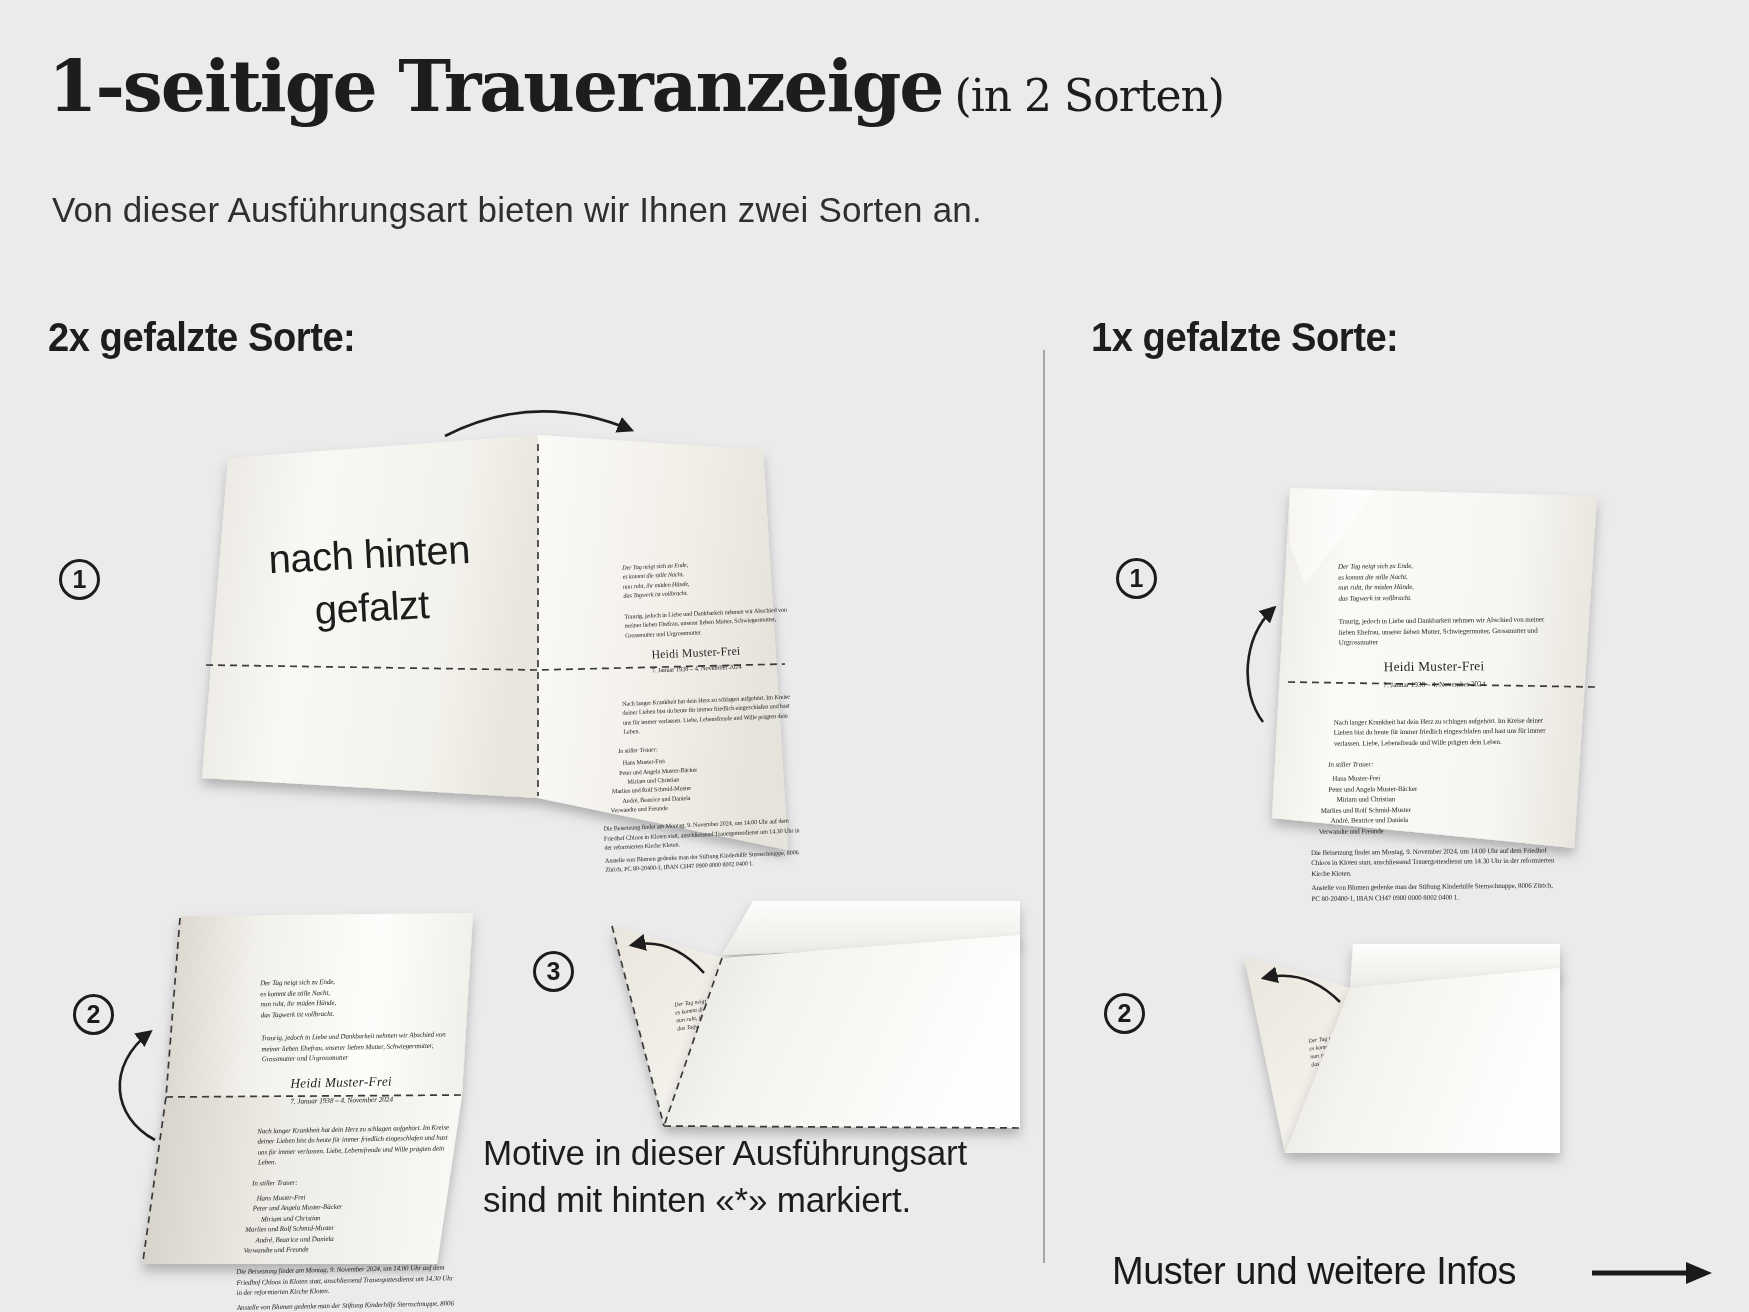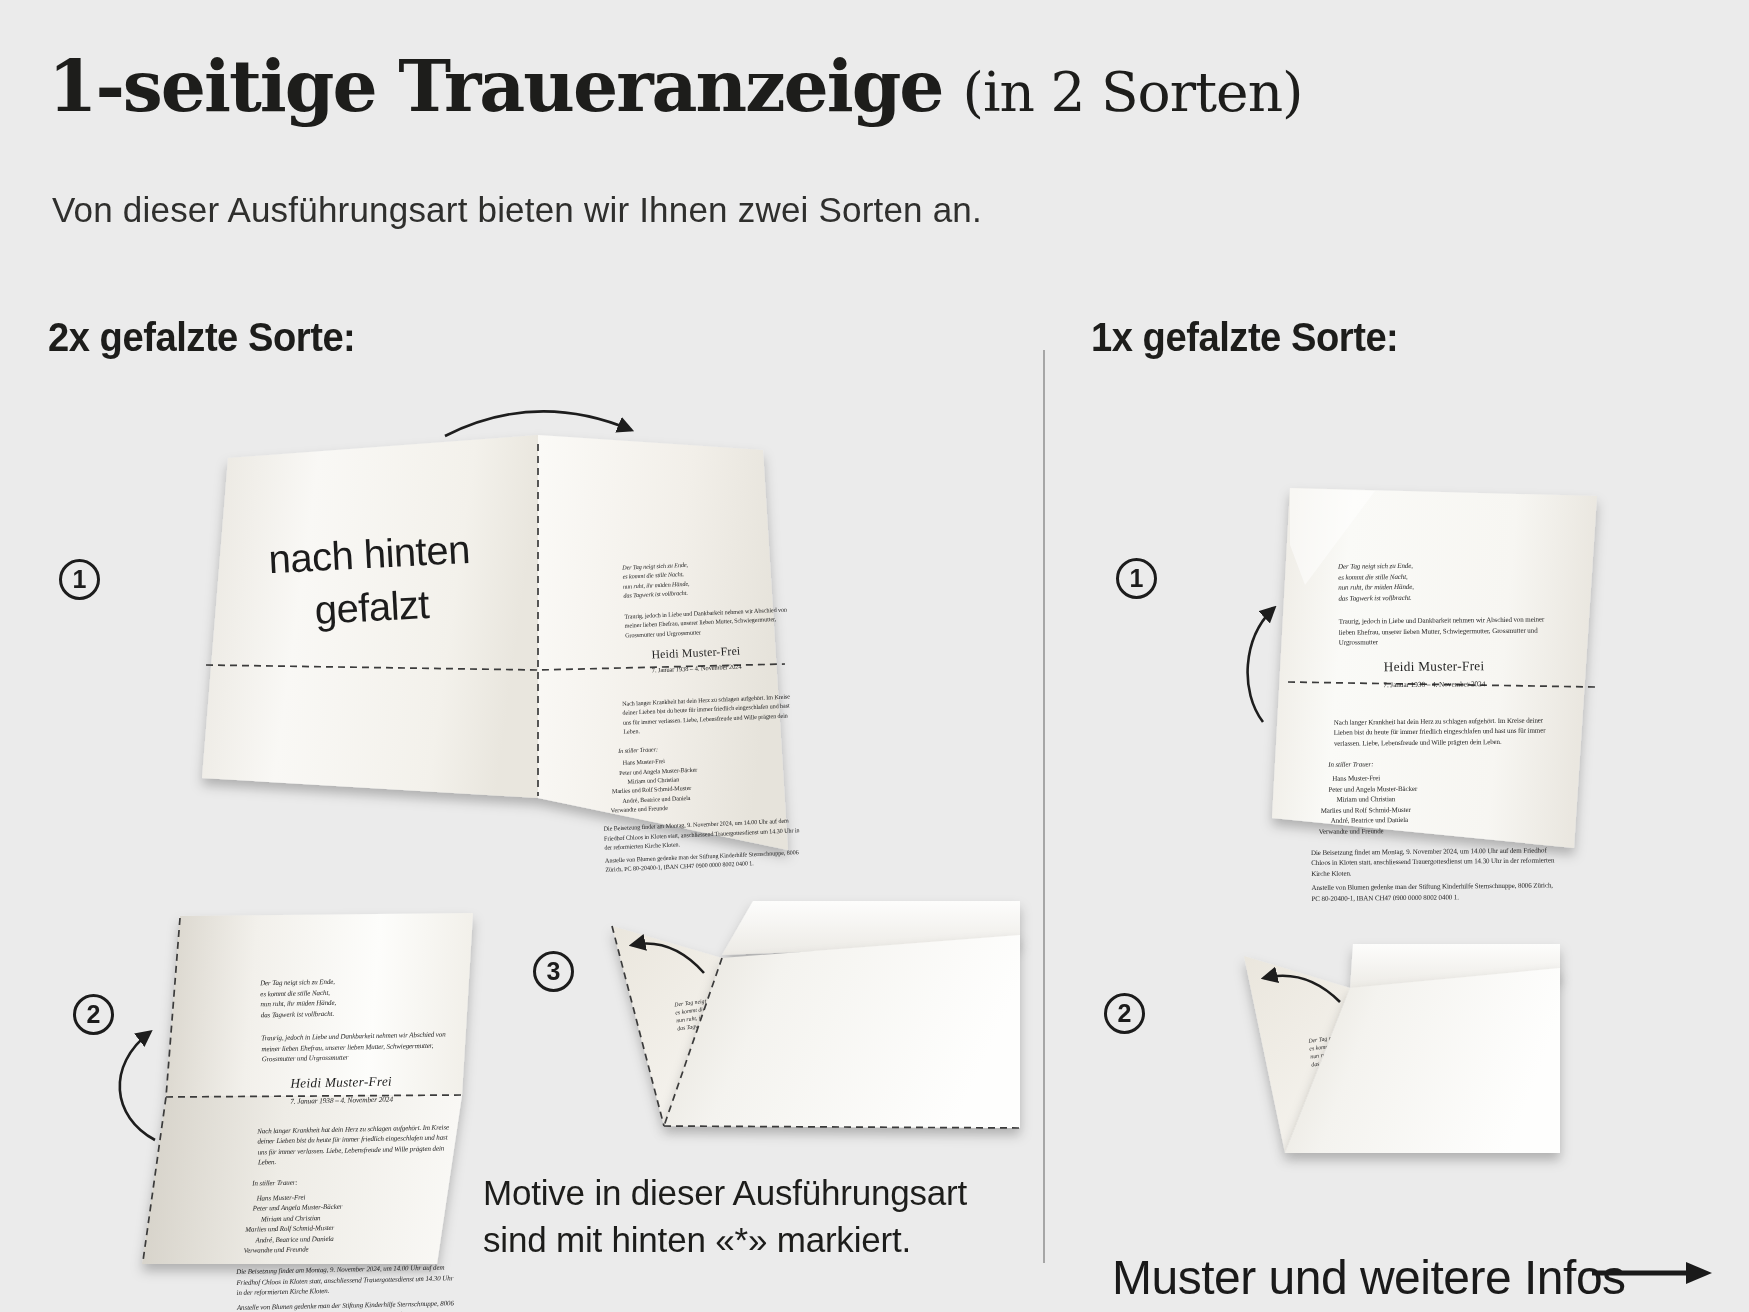--- a/index.html
+++ b/index.html
@@ -6,21 +6,21 @@
   body{
     width:1749px;height:1312px;position:relative;overflow:hidden;
     background:#ebebeb;
     font-family:"Liberation Sans",sans-serif;
     color:#1d1d1b;
   }
   .abs{position:absolute;}
   
   .title{left:48px;top:44px;font-family:"DejaVu Serif",serif;white-space:nowrap;}
   .title .main{font-size:71px;font-weight:700;letter-spacing:-2px;margin-top:34px;}
-  .title .suffix{font-size:55px;font-weight:400;margin-left:20px;letter-spacing:-1px;}
+  .title .suffix{font-size:44px;font-weight:400;margin-left:12px;letter-spacing:-1px;}
   .subtitle{left:48px;top:186px;font-size:35px;font-weight:400;color:#2f2f2d;letter-spacing:0.2px;}
   .col-heading{top:314px;font-size:41px;font-weight:700;letter-spacing:-0.5px;
     transform:scaleX(0.93);transform-origin:left top;white-space:nowrap;}
   .divider{left:1043px;top:350px;width:2px;height:913px;background:#a6a6a6;}
   
   .stepnum{width:35px;height:35px;border:3.5px solid #1c1c1c;border-radius:50%;
     display:flex;align-items:center;justify-content:center;
     font-size:25px;font-weight:700;color:#1c1c1c;background:transparent;}
   
   svg.art{overflow:visible;}
@@ -51,22 +51,22 @@
   .obit-mourners{margin-top:0.55em;margin-left:8px;}
   .obit-mourners .m0{margin-left:14px;}
   .obit-mourners .m1{margin-left:10px;}
   .obit-mourners .m2{margin-left:18px;}
   .obit-mourners .m3{margin-left:2px;}
   .obit-mourners .m4{margin-left:12px;}
   .obit-mourners .m5{margin-left:0;}
   .obit-funeral{margin-top:1.5em;}
   .obit-donation{margin-top:0.6em;}
   
-  .note{left:483px;top:1170px;font-size:35px;line-height:1.33;font-weight:400;color:#1d1d1b;letter-spacing:-0.2px;}
-  .footer-link{left:1112px;top:1250px;font-size:48px;font-weight:400;color:#1a1a1a;
+  .note{left:483px;top:1130px;font-size:35px;line-height:1.33;font-weight:400;color:#1d1d1b;letter-spacing:-0.2px;}
+  .footer-link{left:1112px;top:1250px;font-size:38px;font-weight:400;color:#1a1a1a;
     letter-spacing:-0.5px;white-space:nowrap;cursor:pointer;}
 </style>
 </head>
 <body>
 
 <svg width="0" height="0" style="position:absolute" aria-hidden="true">
   <defs>
     <linearGradient id="gPanelL" x1="0" y1="0" x2="1" y2="0.15">
       <stop offset="0" stop-color="#e9e6df"></stop>
         <stop offset="0.35" stop-color="#f9f8f5"></stop>

